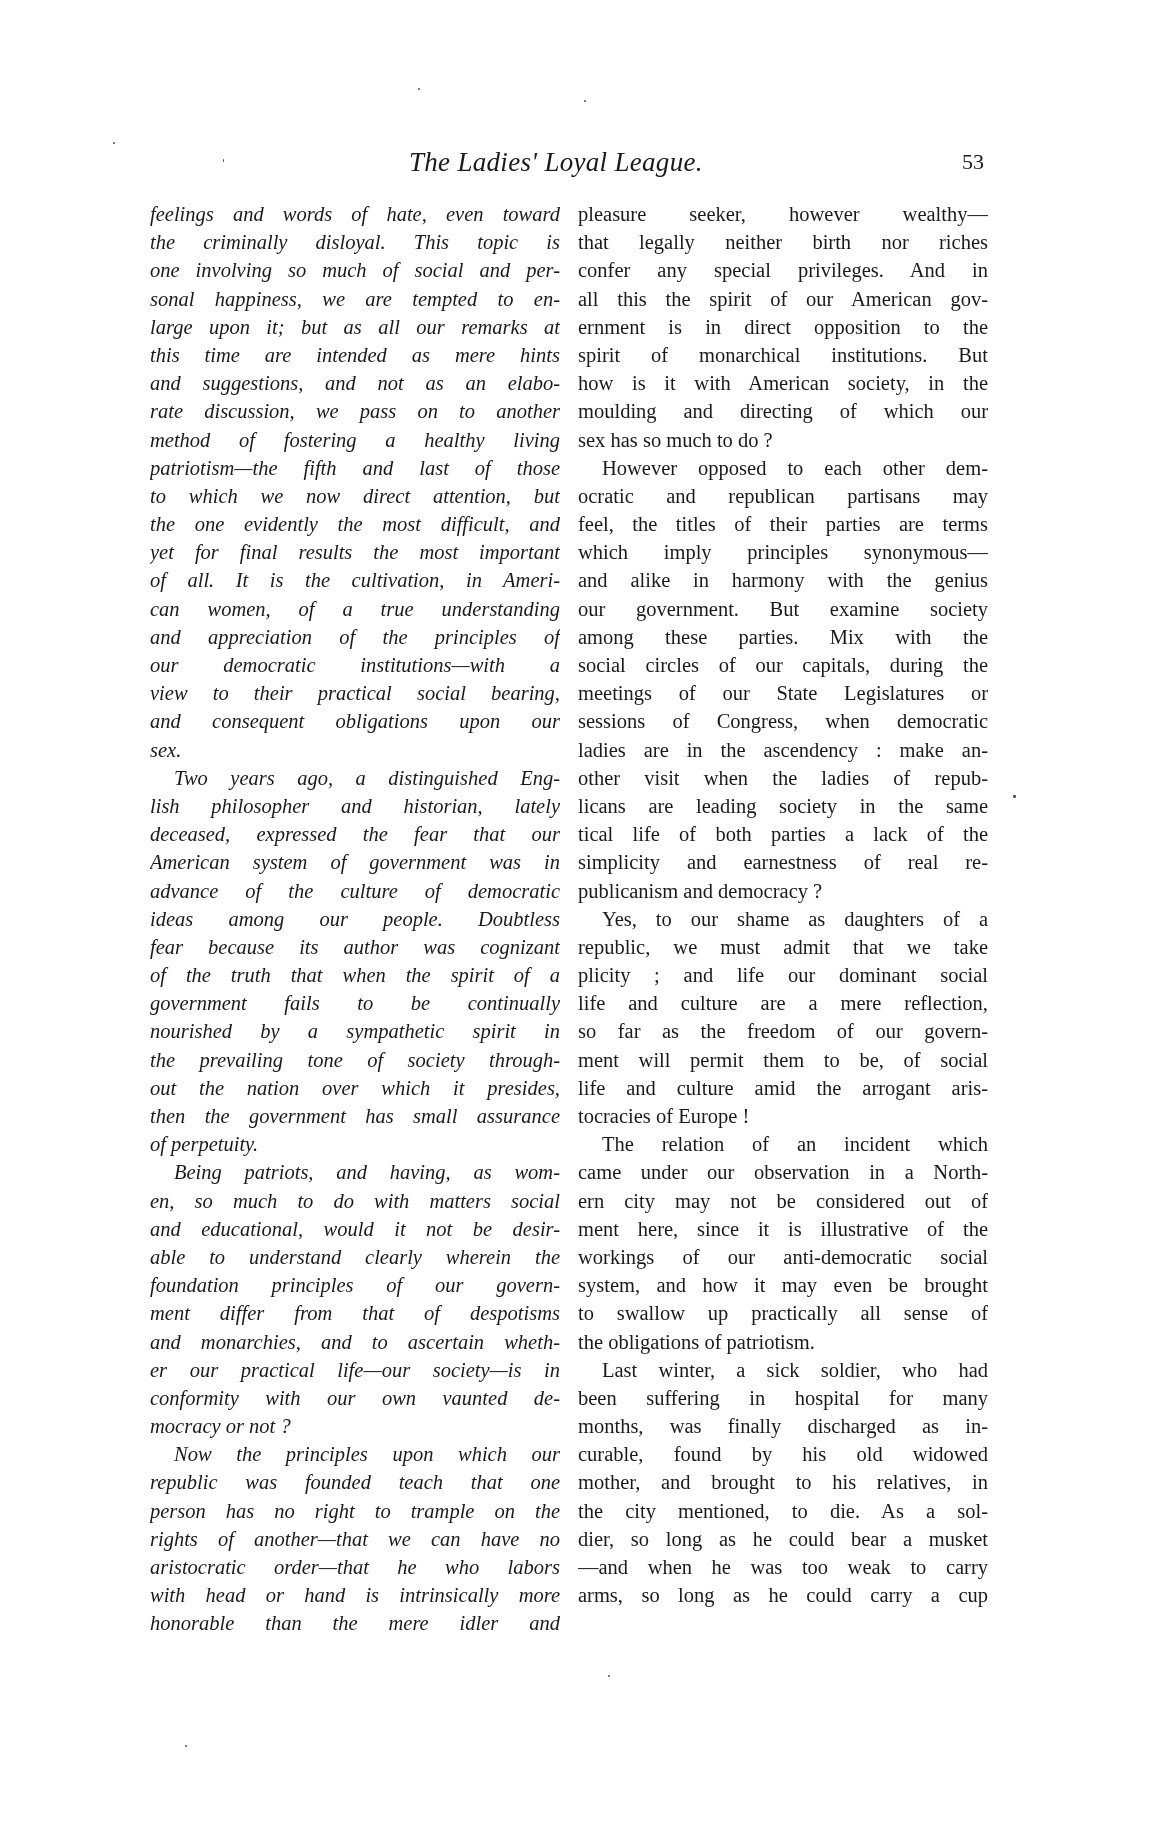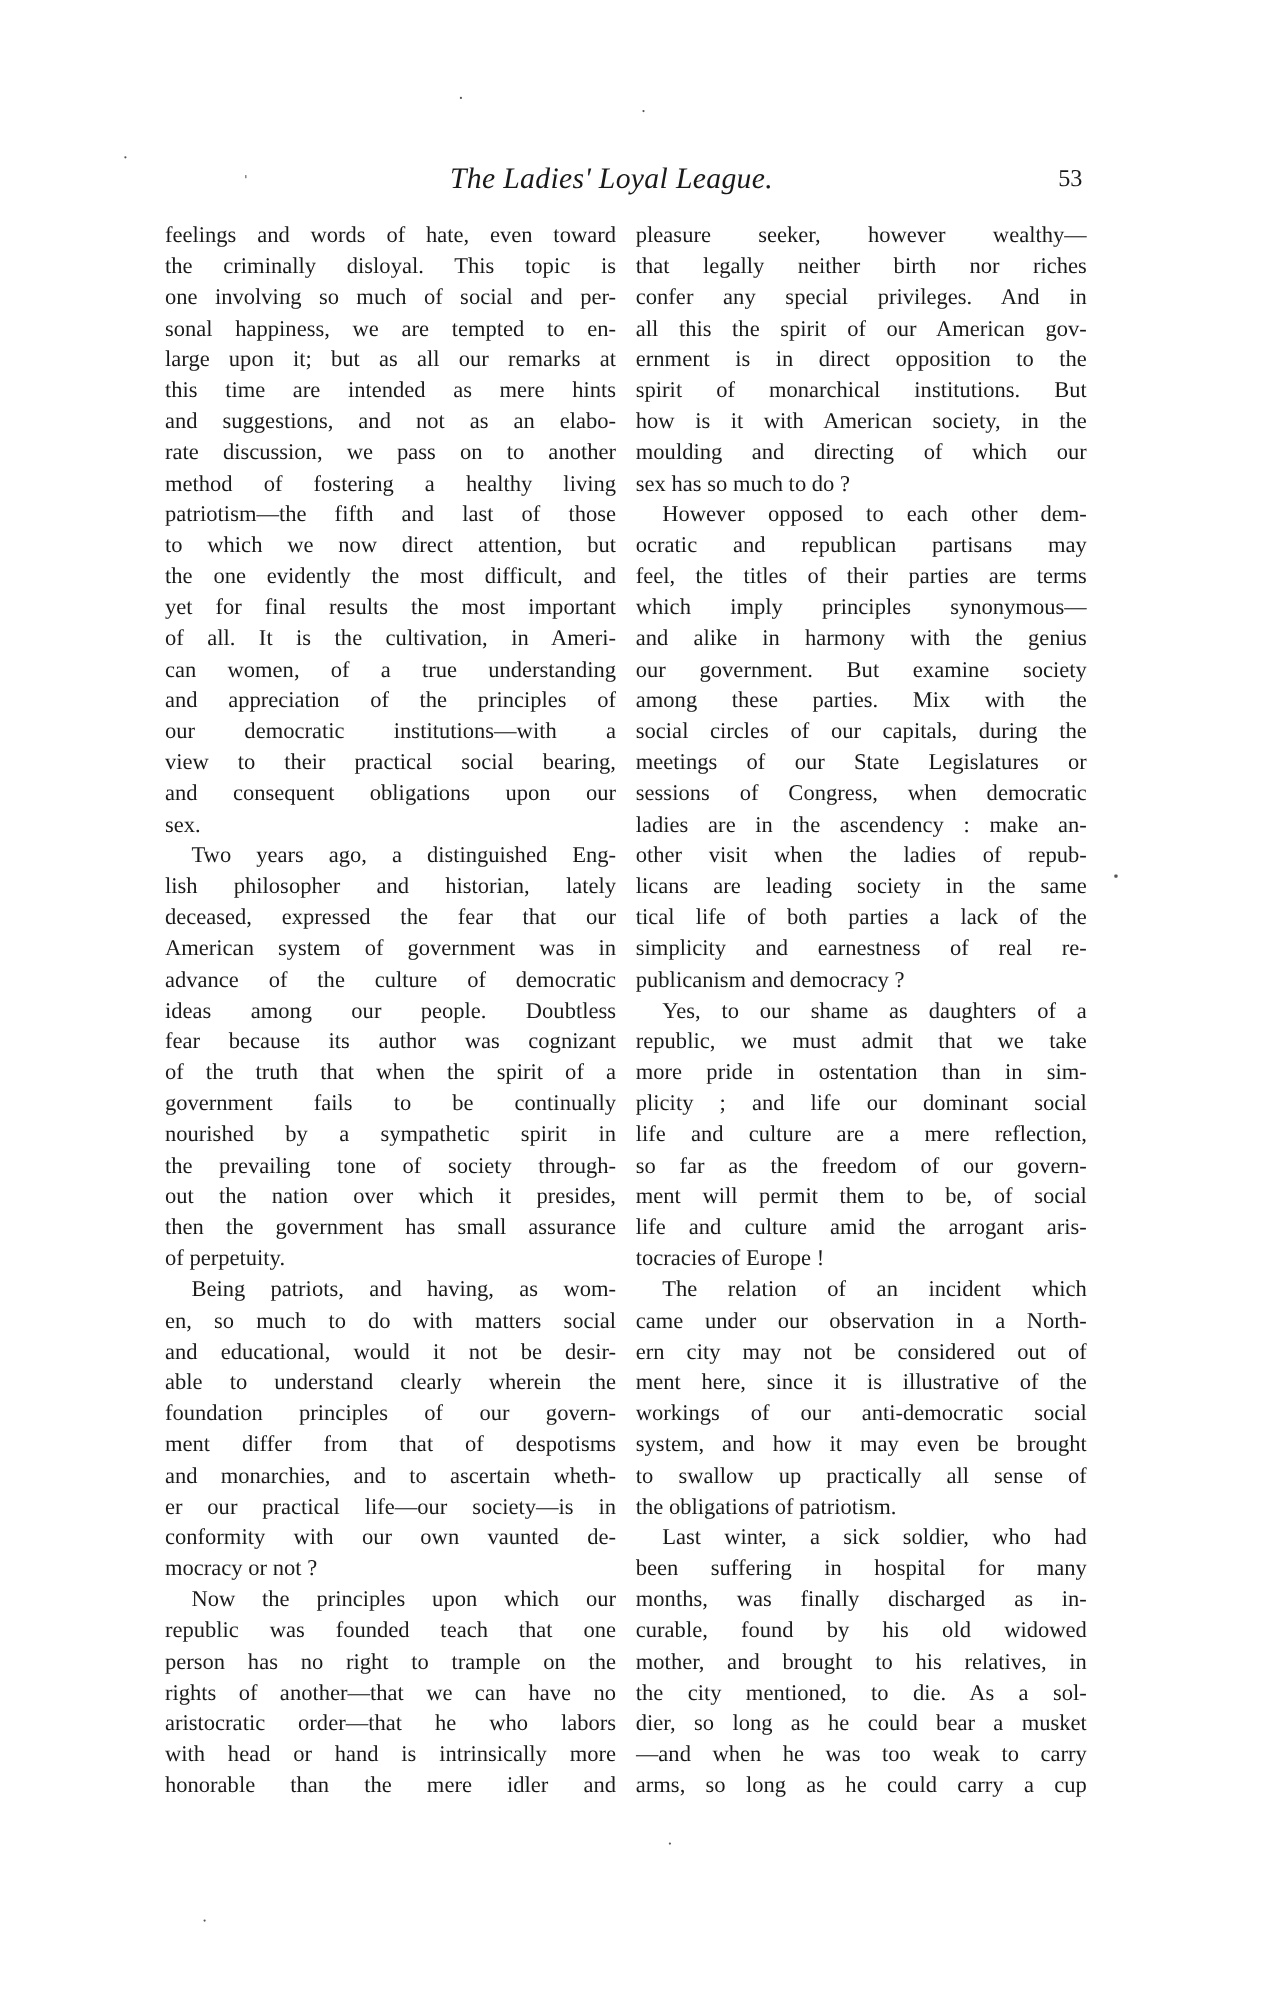--- a/index.html
+++ b/index.html
@@ -47,21 +47,21 @@
     font-family: "Liberation Serif", "DejaVu Serif", serif;
     font-size: 22px;
     line-height: 36px;
     color: #1a1a1a;
   }
   .column {
     position: absolute;
     top: 200px;
     width: 410px;
   }
-  .col-left { left: 150px; }
+  .col-left { left: 150px; font-style: italic; }
   .col-right { left: 578px; }
   .line {
     display: block;
     height: 28.2px;
     line-height: 28.2px;
     font-family: "Liberation Serif", "DejaVu Serif", serif;
     font-size: 20.5px;
     white-space: nowrap;
     text-align: justify;
     text-align-last: justify;
@@ -186,21 +186,20 @@
         <span class="line">ladies are in the ascendency : make an-</span>
         <span class="line">other visit when the ladies of repub-</span>
         <span class="line">licans are leading society in the same</span>
         <span class="line">tical life of both parties a lack of the</span>
         <span class="line">simplicity and earnestness of real re-</span>
         <span class="line last">publicanism and democracy ?</span>
       </div>
       <div class="paragraph">
         <span class="line indent">Yes, to our shame as daughters of a</span>
         <span class="line">republic, we must admit that we take</span>
-        <span class="line">more pride in ostentation than in sim-</span>
         <span class="line">plicity ; and life our dominant social</span>
         <span class="line">life and culture are a mere reflection,</span>
         <span class="line">so far as the freedom of our govern-</span>
         <span class="line">ment will permit them to be, of social</span>
         <span class="line">life and culture amid the arrogant aris-</span>
         <span class="line last">tocracies of Europe !</span>
       </div>
       <div class="paragraph">
         <span class="line indent">The relation of an incident which</span>
         <span class="line">came under our observation in a North-</span>

